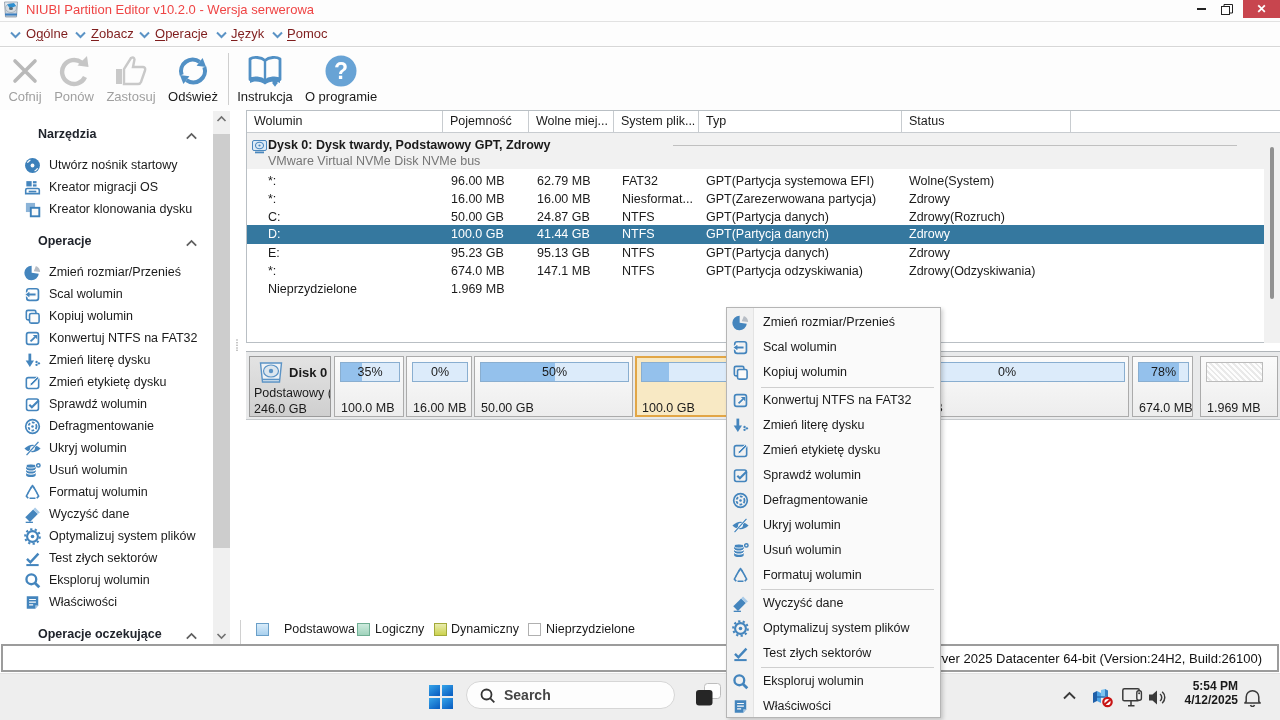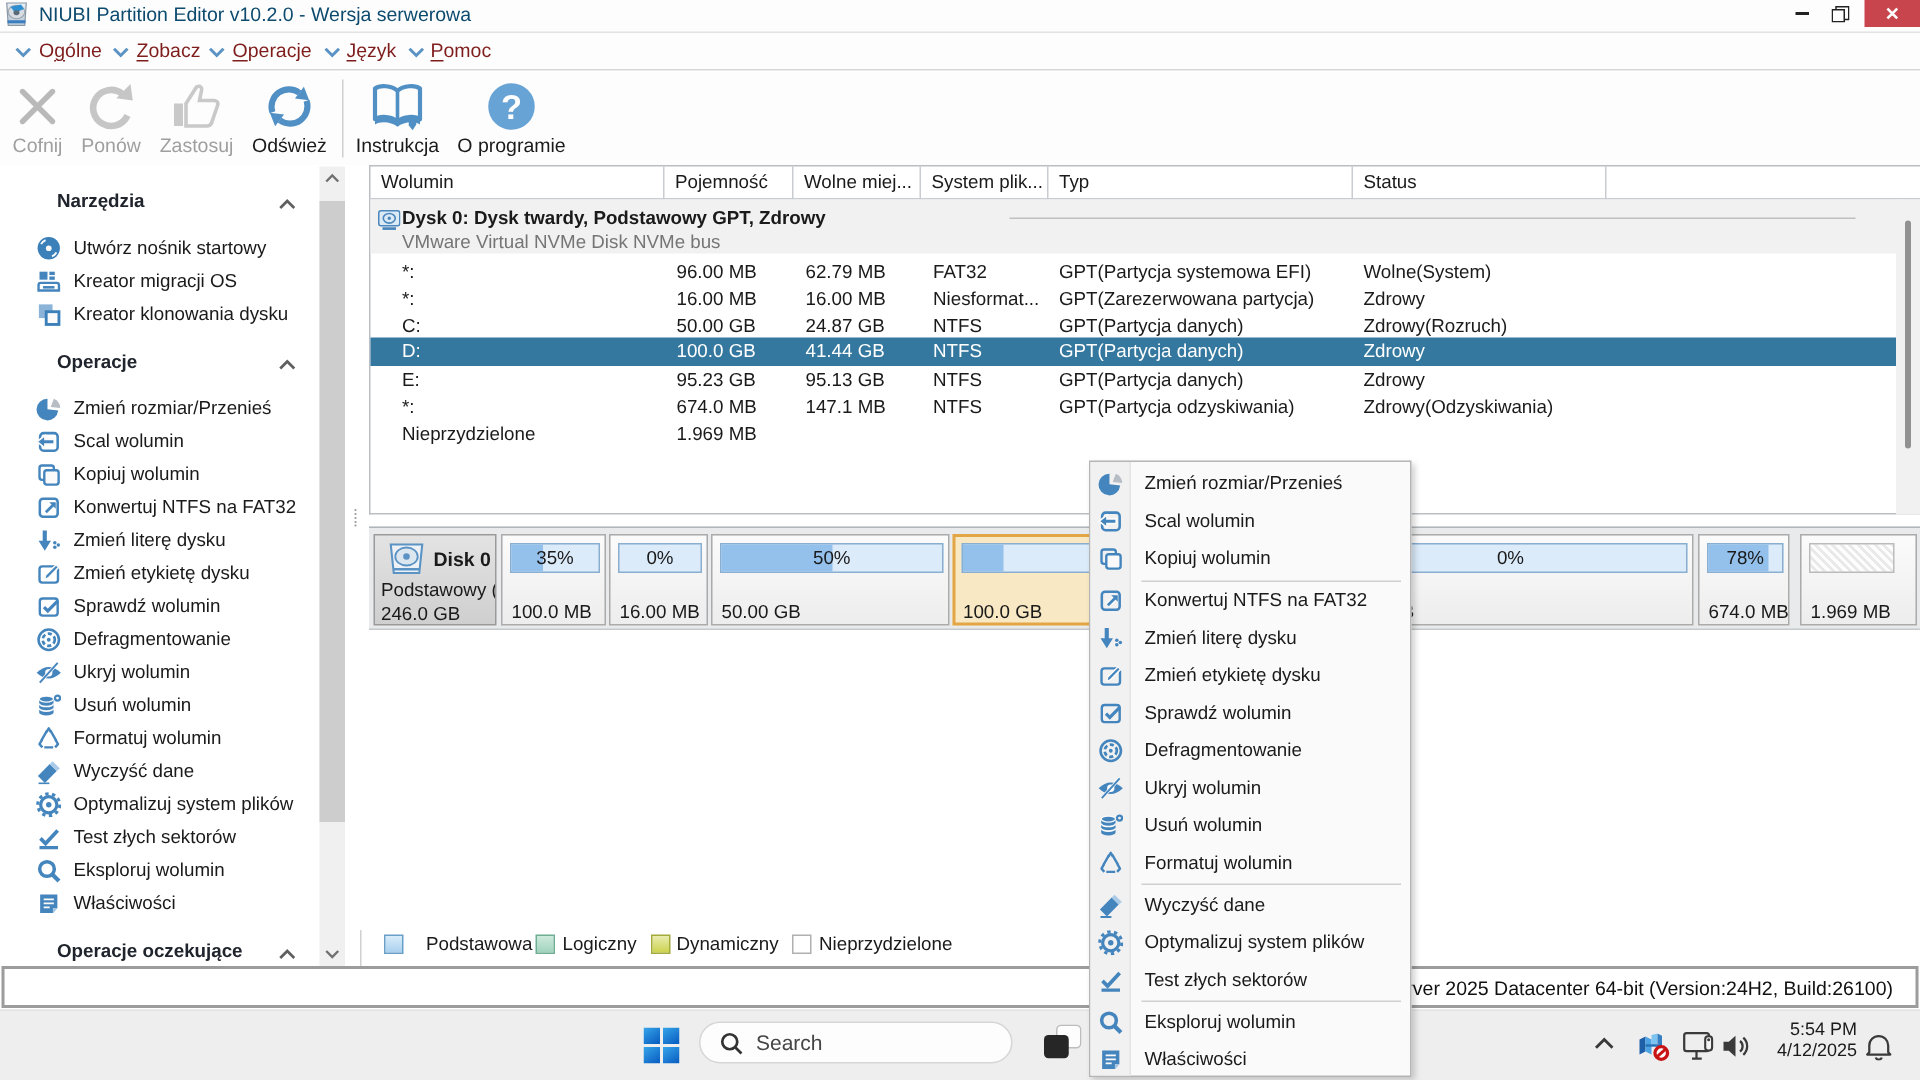--- a/index.html
+++ b/index.html
@@ -3,21 +3,21 @@
 <meta charset="utf-8">
 <style>
 * { margin:0; padding:0; box-sizing:border-box; }
 html,body { width:1280px; height:720px; overflow:hidden; }
 body { font-family:"Liberation Sans",sans-serif; font-size:12.5px; color:#1a1a1a; background:#fff; position:relative; }
 svg { display:block; }
 .ic16 { width:17px; height:17px; }
 
 
 #titlebar { position:absolute; left:0; top:0; width:1280px; height:22px; background:#fdfdfd; border-bottom:1px solid #e2e2e2; }
-#title-text { position:absolute; left:26px; top:2px; font-size:13px; color:#0c4a6e; }
+#title-text { position:absolute; left:26px; top:2px; font-size:13px; color:#ef4444; }
 #btn-min { position:absolute; left:1197px; top:8px; width:9px; height:2px; background:#222; }
 #btn-close { position:absolute; left:1243px; top:0; width:37px; height:18px; background:#c8454e; color:#fff; text-align:center; font-size:12px; font-weight:bold; line-height:18px; }
 
 
 #menubar { position:absolute; left:0; top:22px; width:1280px; height:25px; background:#fdfdfd; border-bottom:1px solid #d7d7d7; }
 .mchev { position:absolute; top:8px; }
 .mitem { position:absolute; top:4px; font-size:13px; color:#7f1d1d; }
 .mitem u { text-decoration-thickness:1px; text-underline-offset:2px; }
 
 
@@ -60,21 +60,21 @@
 .dsize { position:absolute; left:6px; top:44px; font-size:12.5px; white-space:nowrap; }
 
 
 #legendrow { position:absolute; left:0; top:620px; width:1280px; height:25px; }
 .lsq { position:absolute; top:3px; width:13px; height:13px; border:1px solid #9a9a9a; }
 .llbl { position:absolute; top:2px; font-size:12.5px; }
 #statusbar { position:absolute; left:1px; top:644px; width:1278px; height:28px; background:#fff; border:2px solid #9c9c9c; }
 #statustext { position:absolute; right:15px; top:5px; font-size:13px; color:#111; white-space:nowrap; }
 
 
-#taskbar { position:absolute; left:0; top:673px; width:1280px; height:47px; background:#eeeeee; border-top:1px solid #e3e3e3; }
+#taskbar { position:absolute; left:0; top:673px; width:1280px; height:47px; background:#eeeeee; border-top:1px solid #e3e3e3;font-weight:bold; }
 #searchpill { position:absolute; left:466px; top:7px; width:209px; height:28px; background:#fdfdfd; border:1px solid #d6d6d6; border-radius:15px; }
 #searchtext { position:absolute; left:37px; top:5px; font-size:14px; color:#454545; }
 #traytime { position:absolute; left:1170px; top:5px; width:68px; text-align:right; font-size:12px; color:#1a1a1a; line-height:14px; }
 
 
 #ctxmenu { position:absolute; left:726px; top:307px; width:215px; height:411px; background:#fafafa; border:1px solid #b5b5b5; box-shadow:2px 2px 4px rgba(0,0,0,0.18); }
 #ctxgutter { position:absolute; left:0; top:0; width:27px; height:409px; background:#f1f1f1; border-right:1px solid #e3e3e3; }
 .citem { position:absolute; left:36px; width:178px; height:25px; font-size:12.5px; color:#1a1a1a; padding-top:5px; }
 .cic { position:absolute; left:5px; }
 .csep { position:absolute; left:34px; width:173px; height:1px; background:#cfcfcf; }

